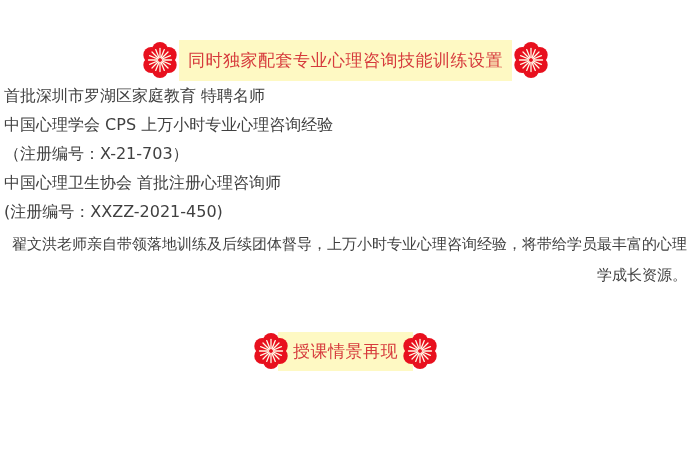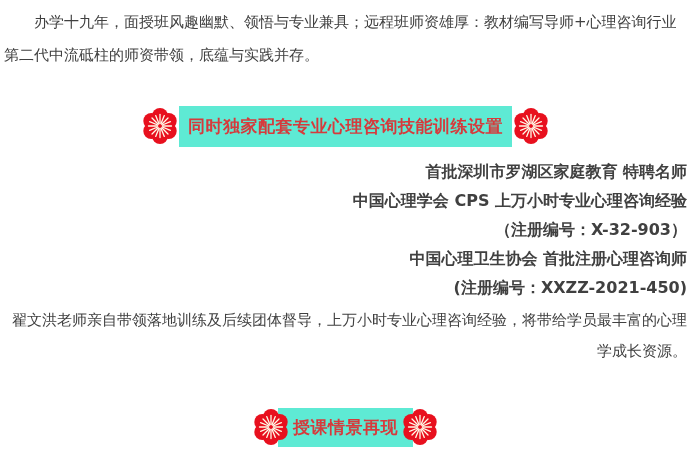--- a/index.html
+++ b/index.html
@@ -64,38 +64,35 @@
   }
   .flower svg {
     width: 34px;
     height: 42px;
     display: block;
   }
   .flower.mirrored svg {
     transform: scaleX(-1);
   }
   .banner-box {
-    background: #5eead4;
+    background: #fef9c3;
     color: #d63a3c;
     font-size: 17px;
     line-height: 17px;
     letter-spacing: 0.5px;
     white-space: nowrap;
-    font-weight: bold;
   }
   .banner.first .banner-box {
     padding: 12px 9px;
   }
   .banner.second .banner-box {
     padding: 11px 15px;
   }
   .credentials {
-    margin-top: 10px;
-    text-align: right;
-    font-weight: bold;
+    text-align: left;
   }
   .cred-line {
     font-size: 16px;
     line-height: 29px;
     color: #404040;
   }
 </style>
 </head>
 <body>
 
@@ -128,40 +125,39 @@
         <line x1="14.7" y1="22" x2="6.6" y2="25.3"></line>
         <line x1="19.3" y1="20" x2="27.4" y2="16.7"></line>
         <line x1="19.3" y1="22" x2="27.4" y2="25.3"></line>
       </g>
     </g>
   </defs>
 </svg>
 
 <div class="page">
 
-  <p class="para indent">办学十九年，面授班风趣幽默、领悟与专业兼具；远程班师资雄厚：教材编写导师+心理咨询行业第二代中流砥柱的师资带领，底蕴与实践并存。</p>
 
   <div class="banner first">
     <span class="flower">
       <svg viewBox="0 0 34 42">
           <use href="#blossom"></use>
         </svg>
     </span>
     <span class="banner-box">同时独家配套专业心理咨询技能训练设置</span>
     <span class="flower mirrored">
       <svg viewBox="0 0 34 42">
           <use href="#blossom"></use>
         </svg>
     </span>
   </div>
 
   <div class="credentials">
     <div class="cred-line">首批深圳市罗湖区家庭教育 特聘名师</div>
     <div class="cred-line">中国心理学会 CPS 上万小时专业心理咨询经验</div>
-    <div class="cred-line">（注册编号：X-32-903）</div>
+    <div class="cred-line">（注册编号：X-21-703）</div>
     <div class="cred-line">中国心理卫生协会 首批注册心理咨询师</div>
     <div class="cred-line">(注册编号：XXZZ-2021-450)</div>
   </div>
 
   <p class="para centered">翟文洪老师亲自带领落地训练及后续团体督导，上万小时专业心理咨询经验，将带给学员最丰富的心理学成长资源。</p>
 
   <div class="banner second">
     <span class="flower">
       <svg viewBox="0 0 34 42">
           <use href="#blossom"></use>

